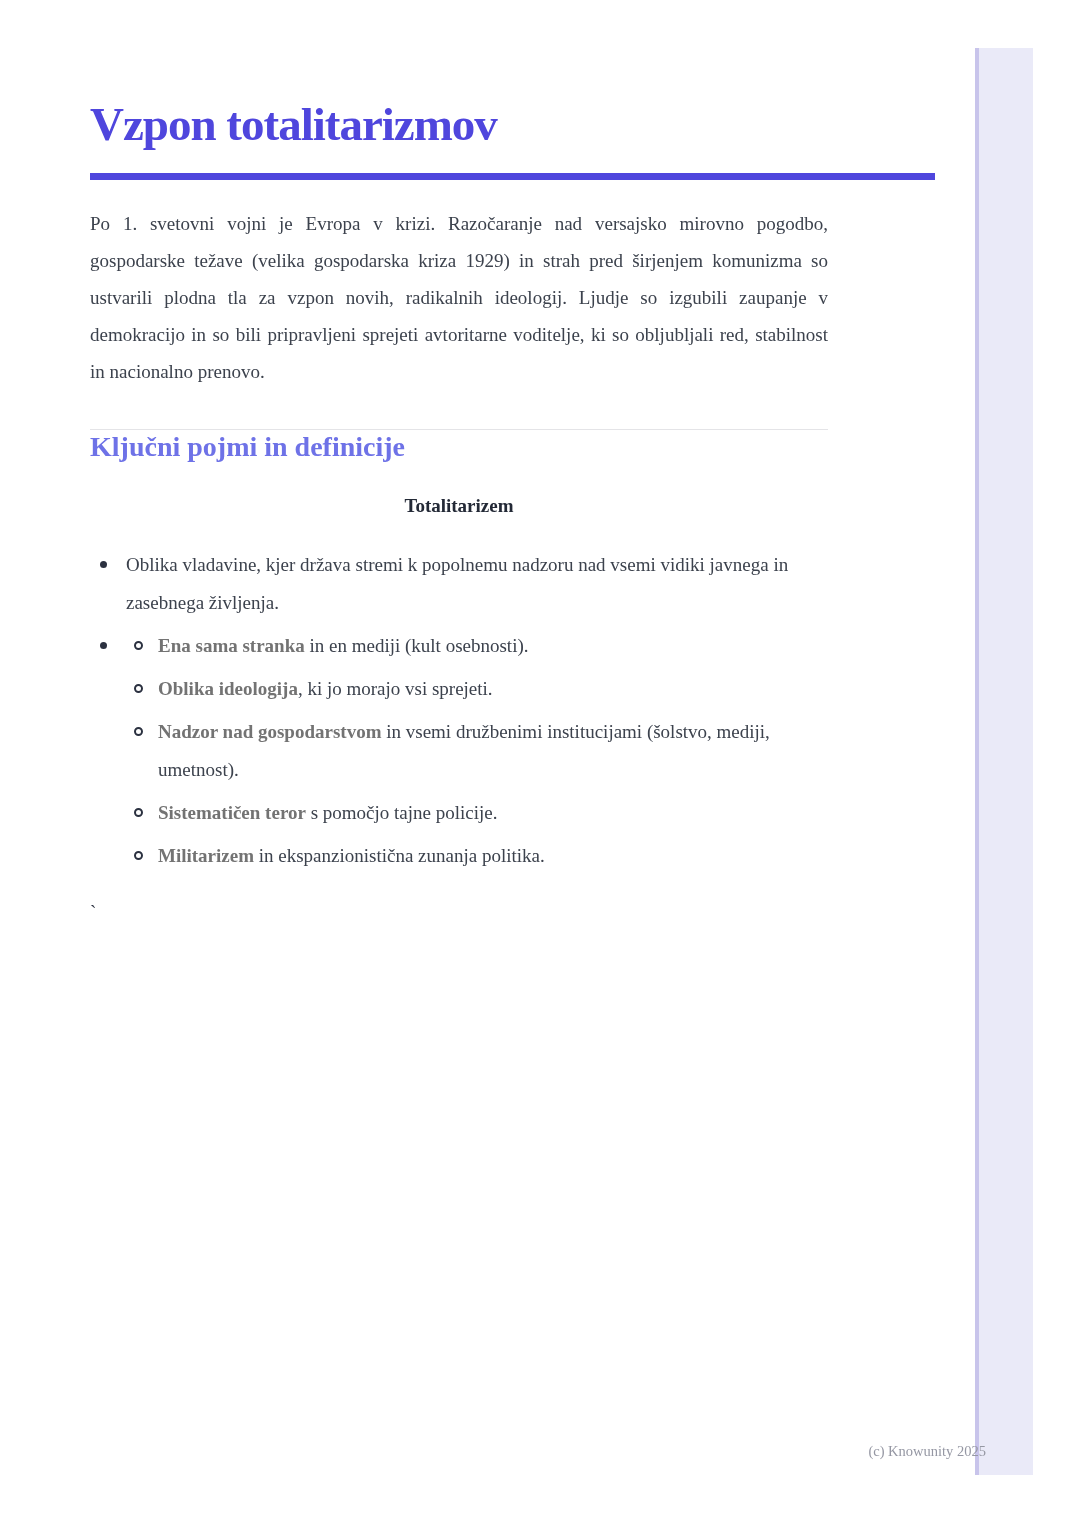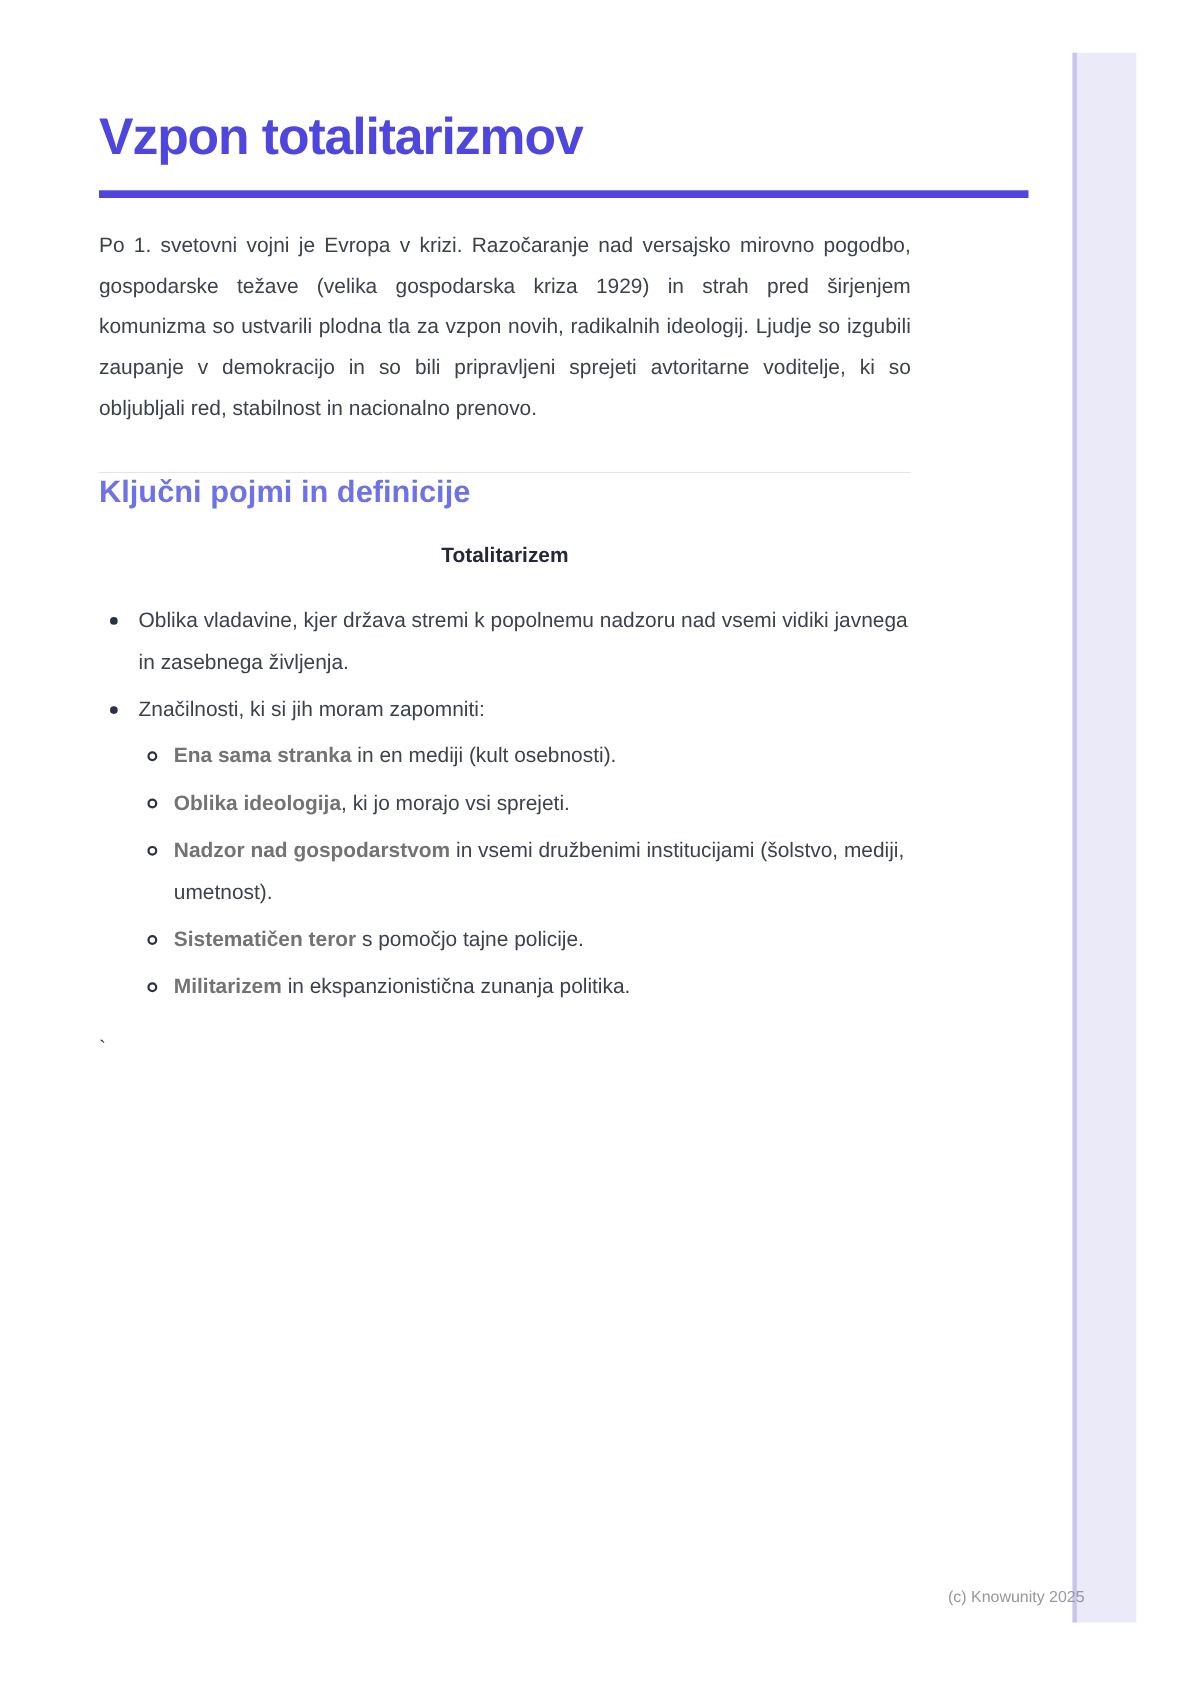--- a/index.html
+++ b/index.html
@@ -2,21 +2,21 @@
 <html><head>
 <meta charset="utf-8">
 <style>
   html, body { margin: 0; padding: 0; background: #ffffff; }
   .canvas {
     position: relative;
     width: 1056px;
     height: 1528px;
     background: #ffffff;
     overflow: hidden;
-    font-family: Liberation Sans, sans-serif;
+    font-family: Liberation Serif, serif;
   }
 
   
   .stripe {
     position: absolute;
     left: 975px;
     top: 48px;
     width: 58px;
     height: 1427px;
     background: #eaeaf8;
@@ -169,21 +169,20 @@
 
     <h3 class="term">Totalitarizem</h3>
 
     <ul class="l1">
       <li>
         <span class="dot-icon"></span>
         <span>Oblika vladavine, kjer država stremi k popolnemu nadzoru nad vsemi vidiki javnega in zasebnega življenja.</span>
       </li>
       <li>
         <span class="dot-icon"></span>
-        <span>Značilnosti, ki si jih moram zapomniti:</span>
         <ul class="l2">
           <li>
             <span class="circle-icon"></span>
             <span class="run-bold">Ena sama stranka</span><span> in en mediji (kult osebnosti).</span>
           </li>
           <li>
             <span class="circle-icon"></span>
             <span class="run-bold">Oblika ideologija</span><span>, ki jo morajo vsi sprejeti.</span>
           </li>
           <li>

